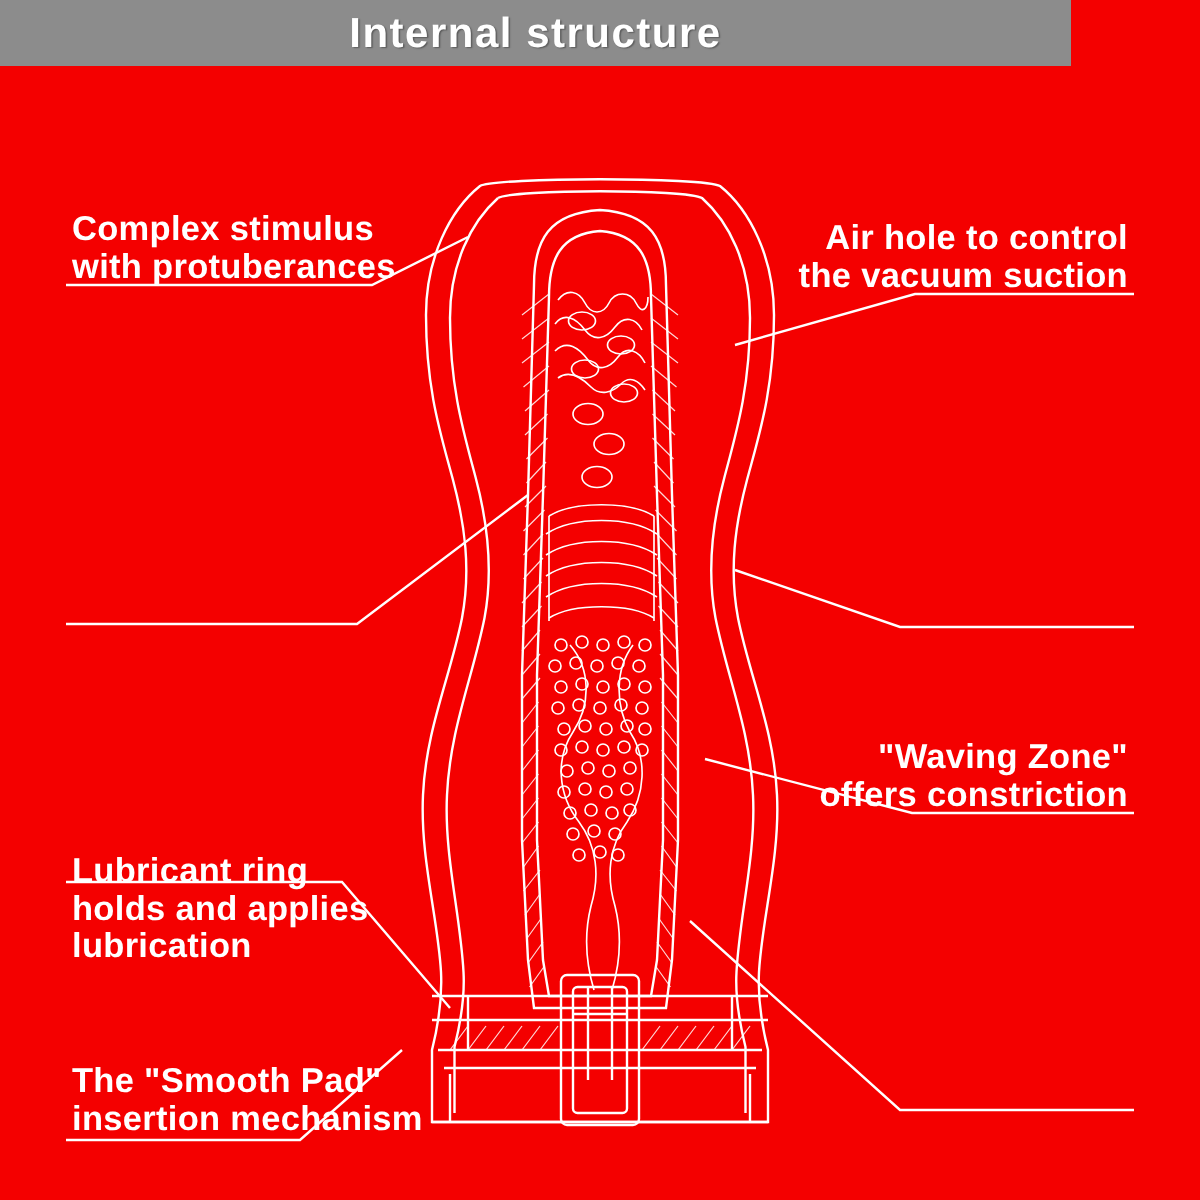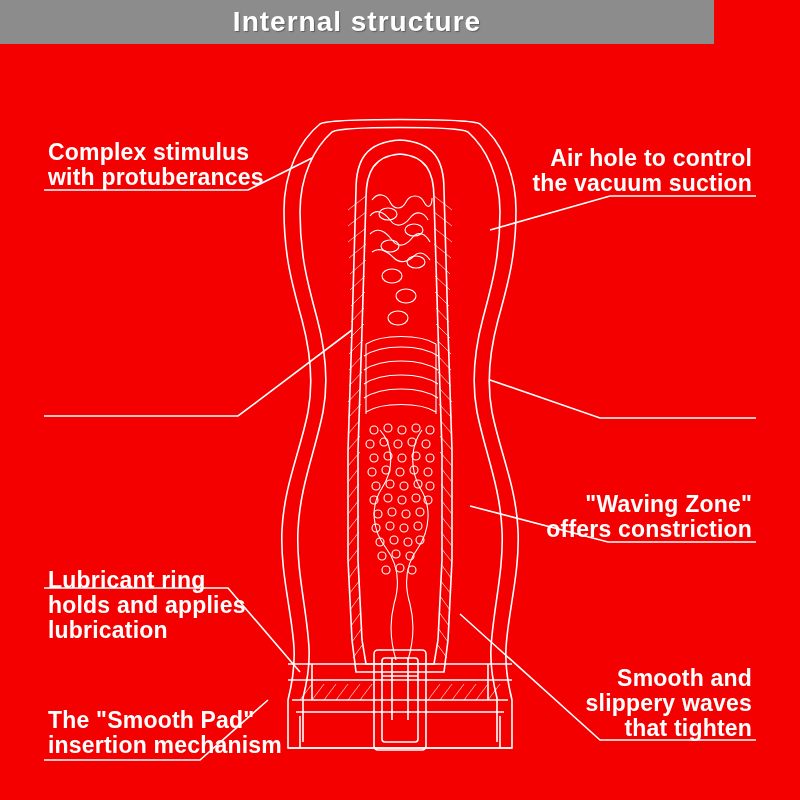--- a/index.html
+++ b/index.html
@@ -339,17 +339,14 @@
   <div class="label left" style="left:48px; top:708px; width:260px;">The "Smooth Pad"
 insertion mechanism</div>
 
   <div class="label right" style="right:48px; top:146px; width:300px;">Air hole to control
 the vacuum suction</div>
 
 
   <div class="label right" style="right:48px; top:492px; width:300px;">"Waving Zone"
 offers constriction</div>
 
-  <div class="label right" style="right:48px; top:666px; width:300px;">Smooth and
-slippery waves
-that tighten</div>
 
 </div>
 
 </body></html>

